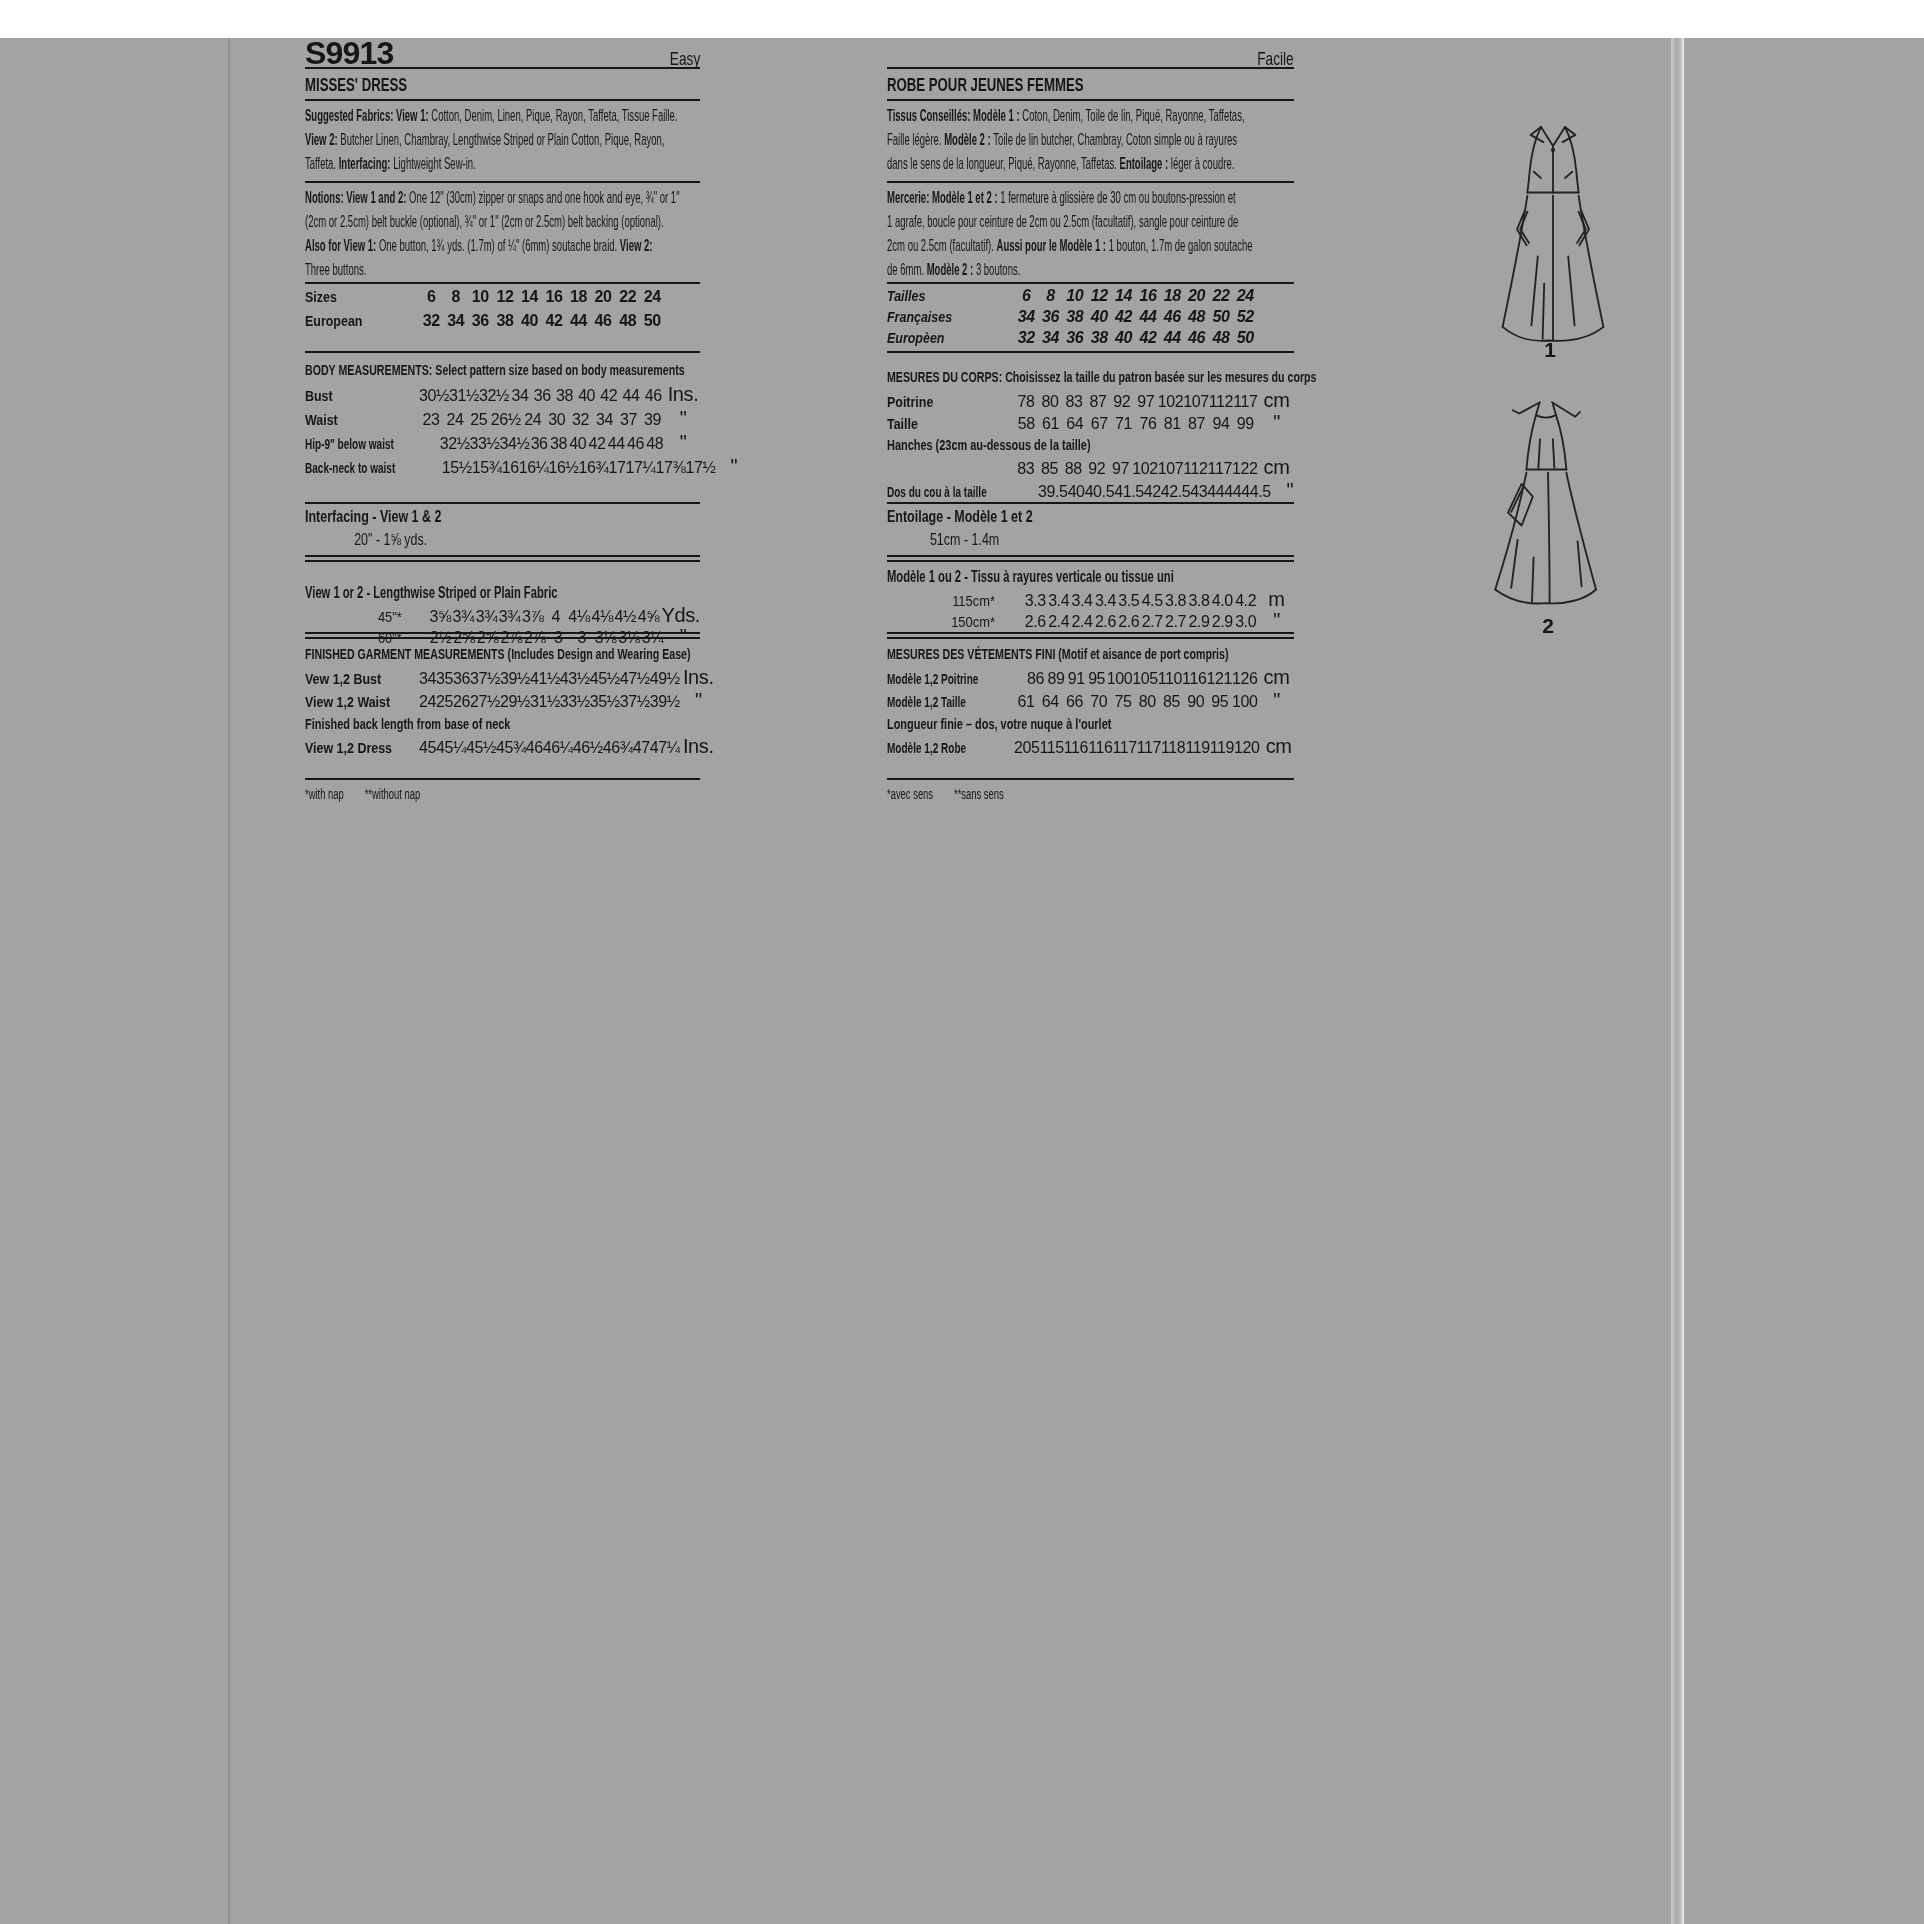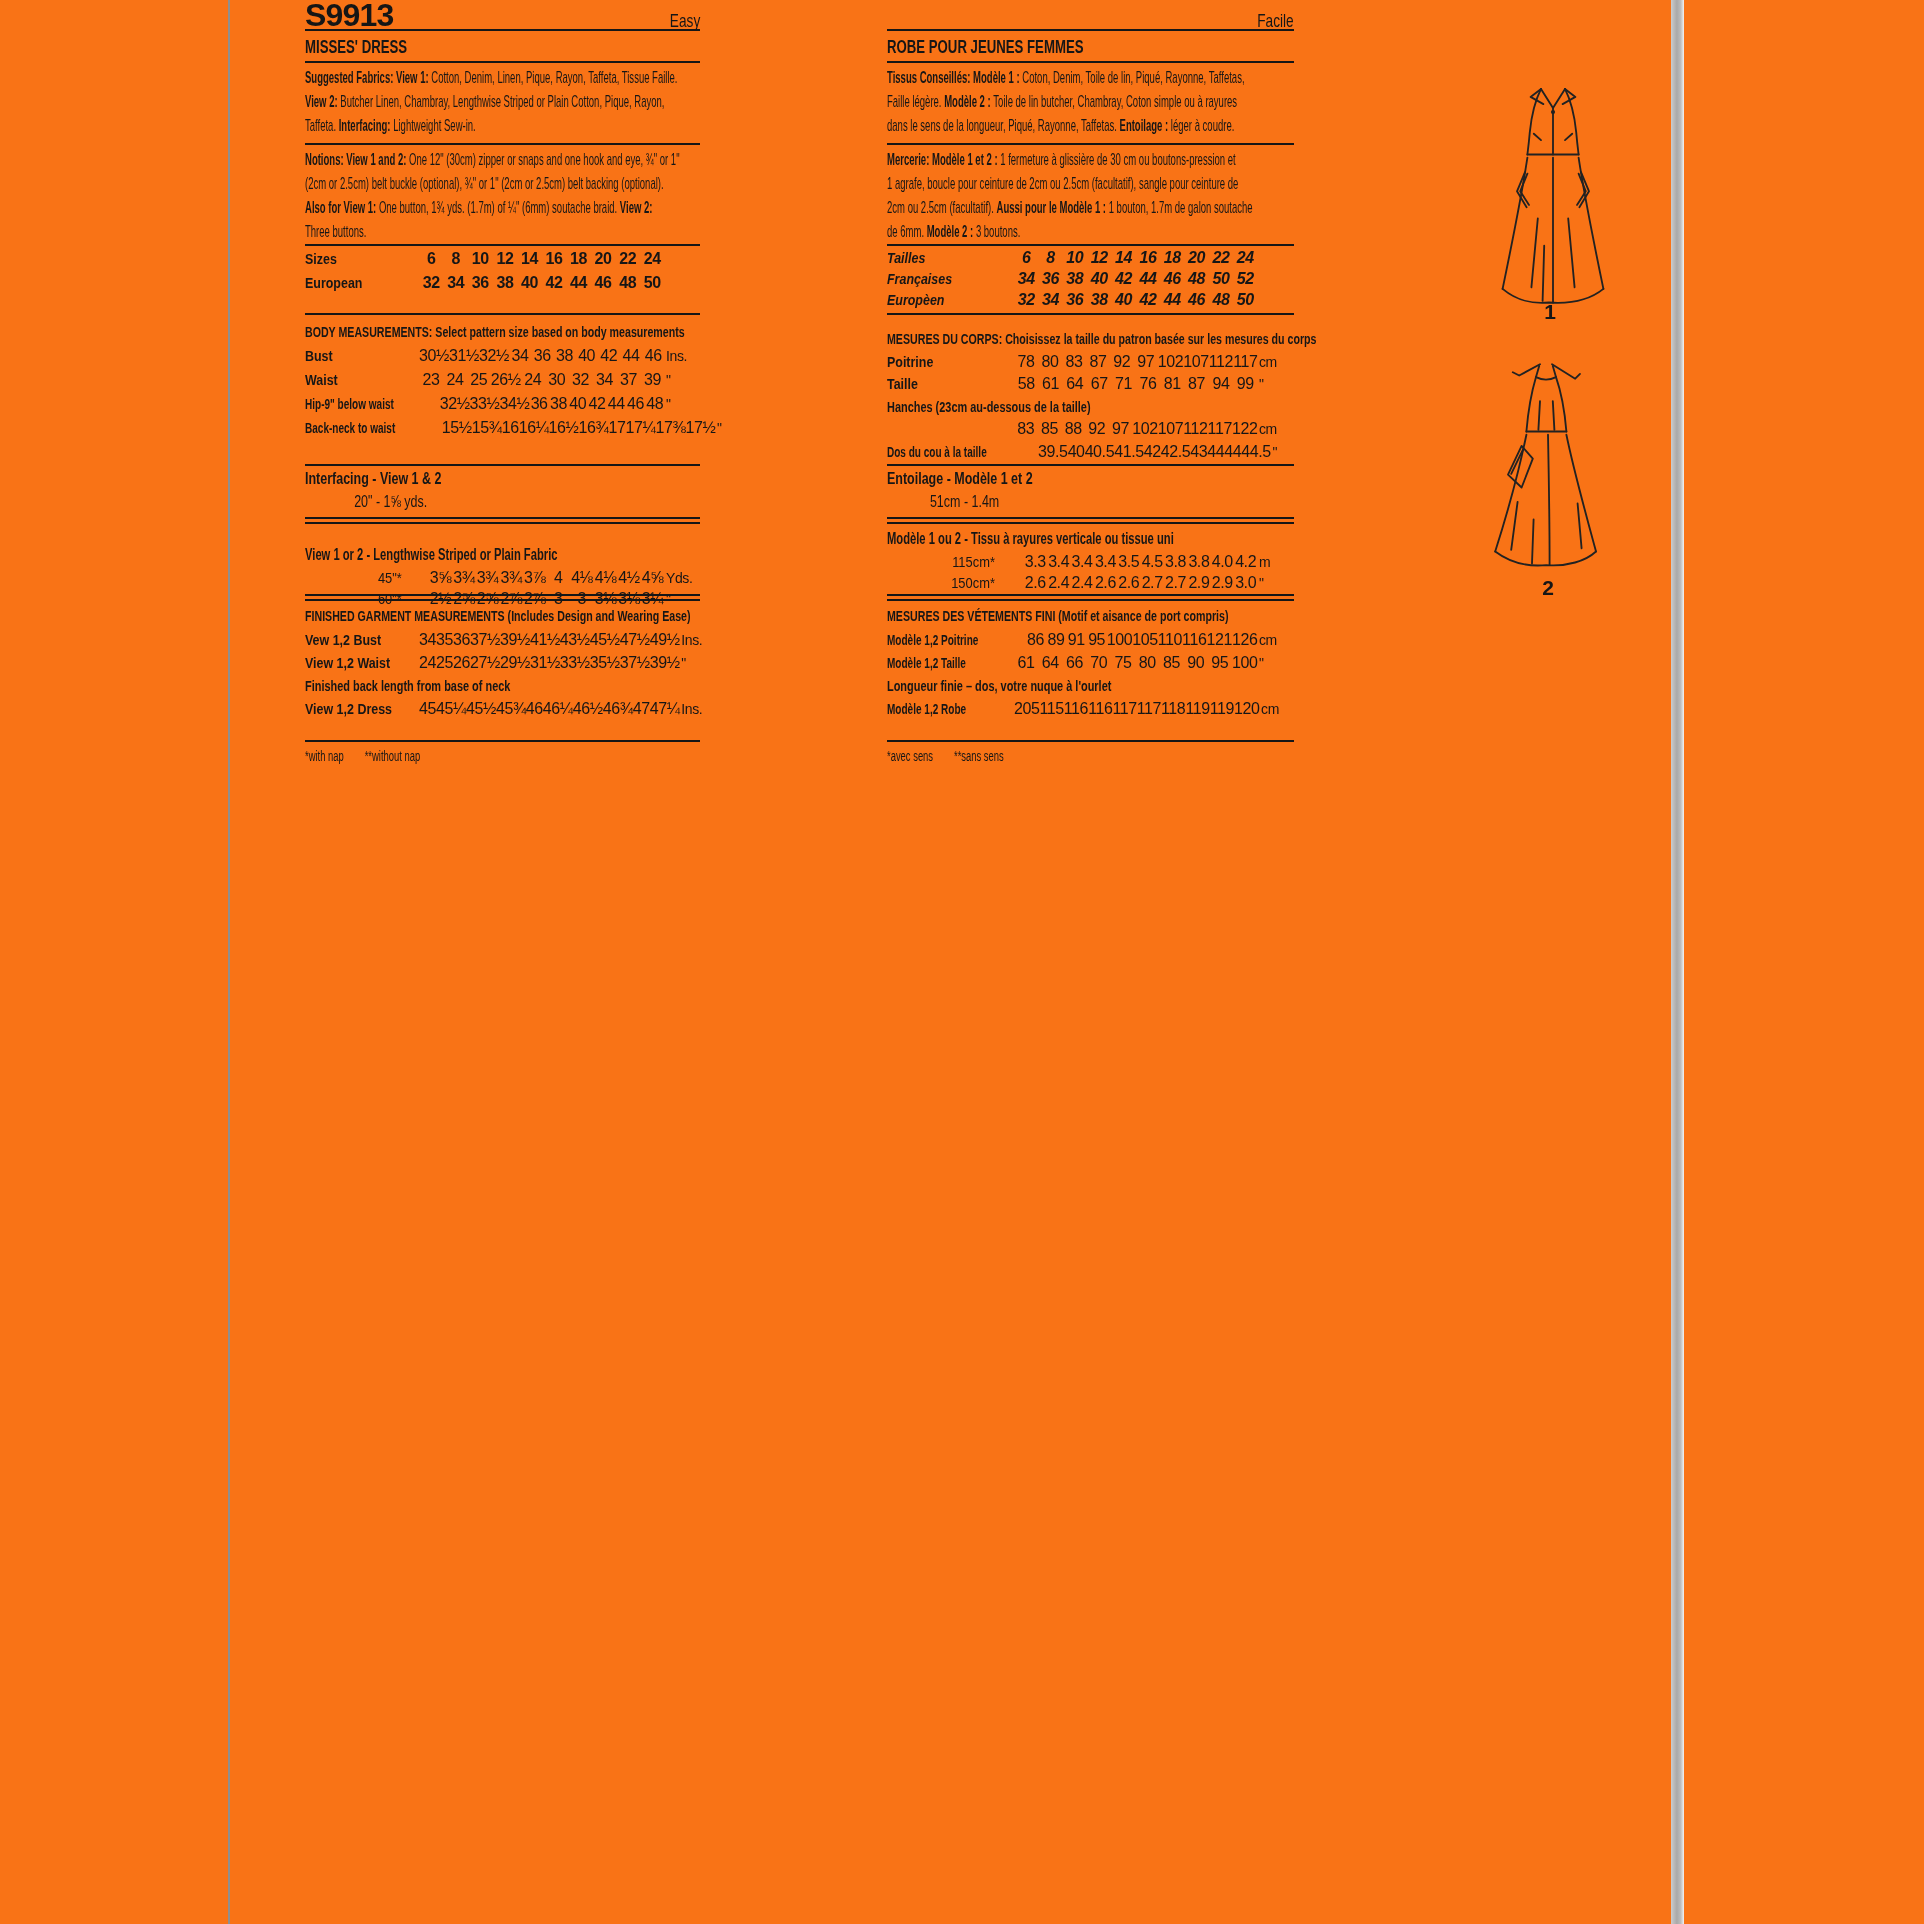--- a/index.html
+++ b/index.html
@@ -1,17 +1,17 @@
 <!DOCTYPE html>
 <html style="font-size:13px"><head>
 <meta charset="utf-8">
 <style>
   html,body{margin:0;padding:0;width:1925px;height:1925px;background:#ffffff;overflow:hidden;}
   body{font-family:"Liberation Sans",sans-serif;color:#161616;position:relative;}
-  .page{position:absolute;inset:0;background:#f97316;}
+  .page{position:absolute;inset:0;background:#a3a3a3;margin-top:38px;}
   .vline-left{position:absolute;left:228px;top:0;width:1.6px;height:1925px;background:#8f8f8f;}
   .band-right{position:absolute;left:1671px;top:0;width:13px;height:1925px;
     background:linear-gradient(to right,#cccccc 0%,#a9a9a9 45%,#bdbdbd 75%,#f2f2f2 100%);}
   .col{position:absolute;top:0;}
   .col-en{left:305px;width:395px;}
   .col-fr{left:887px;width:407px;}
   .abs{position:absolute;left:0;right:0;}
   .hr{position:absolute;left:0;right:0;height:2.4px;background:#161616;}
   .hrd{position:absolute;left:0;right:0;height:7.2px;border-top:2.4px solid #161616;border-bottom:2.4px solid #161616;box-sizing:border-box;}
   .hdr{position:absolute;top:0;left:0;right:0;height:30.5px;}
@@ -28,21 +28,21 @@
   .trow{display:flex;align-items:baseline;height:24px;line-height:24px;font-size:16px;}
   .rows-26 .trow{height:21px;line-height:21px;font-style:italic;}
   .rows-27 .trow{height:21.7px;line-height:21.7px;}
   .rows-28 .trow{height:22.5px;line-height:22.5px;}
   .rows-29 .trow{height:23px;line-height:23px;}
   .tlabel{flex:0 0 114px;font-weight:700;font-size:15.2px;white-space:nowrap;transform:scaleX(0.82);transform-origin:0 50%;}
   .col-fr .tlabel{flex-basis:127px;}
   .tlabel.tight{transform:scaleX(0.66);}
   .tcells{flex:1;display:flex;}
   .cell{flex:1;text-align:center;white-space:nowrap;letter-spacing:-0.4px;}
-  .tunit{flex:0 0 34px;text-align:left;padding-left:1.6px;font-size:14px;letter-spacing:-0.4px;white-space:nowrap;}
+  .tunit{flex:0 0 34px;text-align:center;padding-left:1.6px;font-size:20px;letter-spacing:-0.4px;white-space:nowrap;}
   .col-fr .tunit{flex-basis:35px;}
   .bold .cell{font-weight:700;}
   .numlabel .tlabel{font-weight:400;text-align:right;padding-right:9.6px;transform:scaleX(0.85);}
   .tspan{font-size:15.2px;font-weight:700;white-space:nowrap;transform:scaleX(0.72);transform-origin:0 0;}
   .foot{font-size:15.2px;line-height:19px;white-space:pre;transform:scaleX(0.62);transform-origin:0 0;}
   .figure{position:absolute;}
   .fig-label{position:absolute;width:32px;text-align:center;font-size:21px;font-weight:700;}
   svg{display:block;}
 </style>
 </head>

